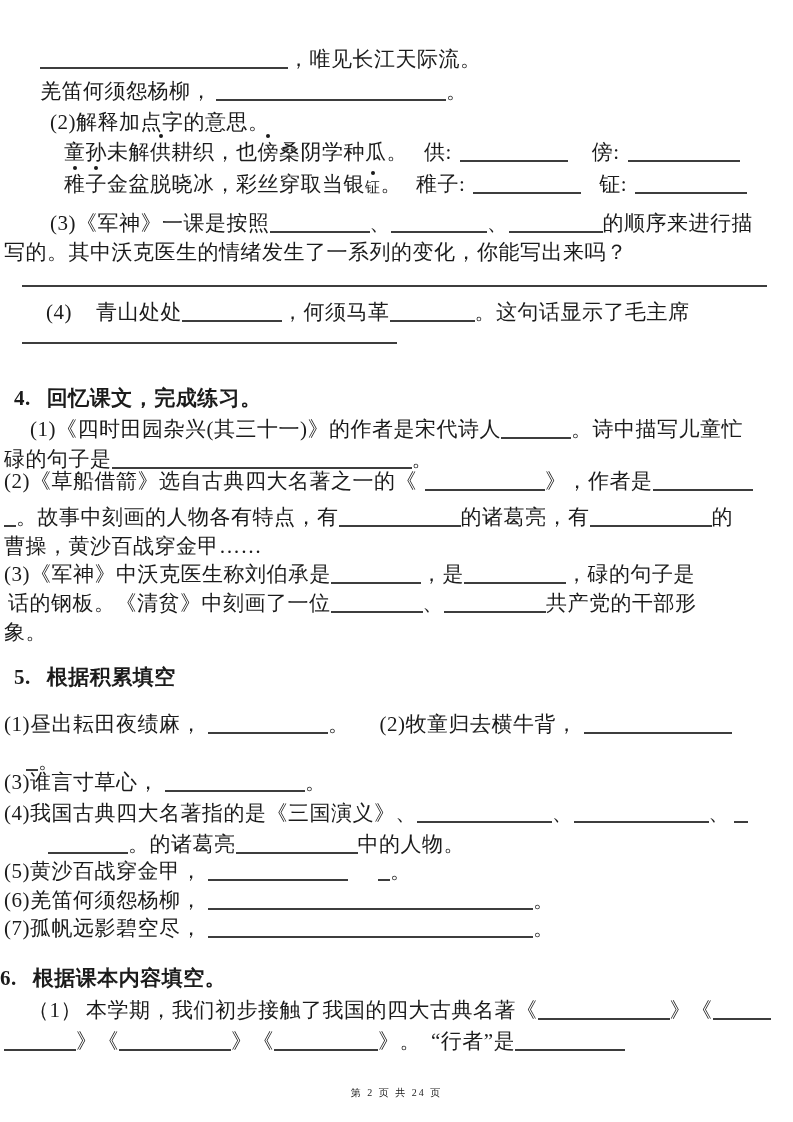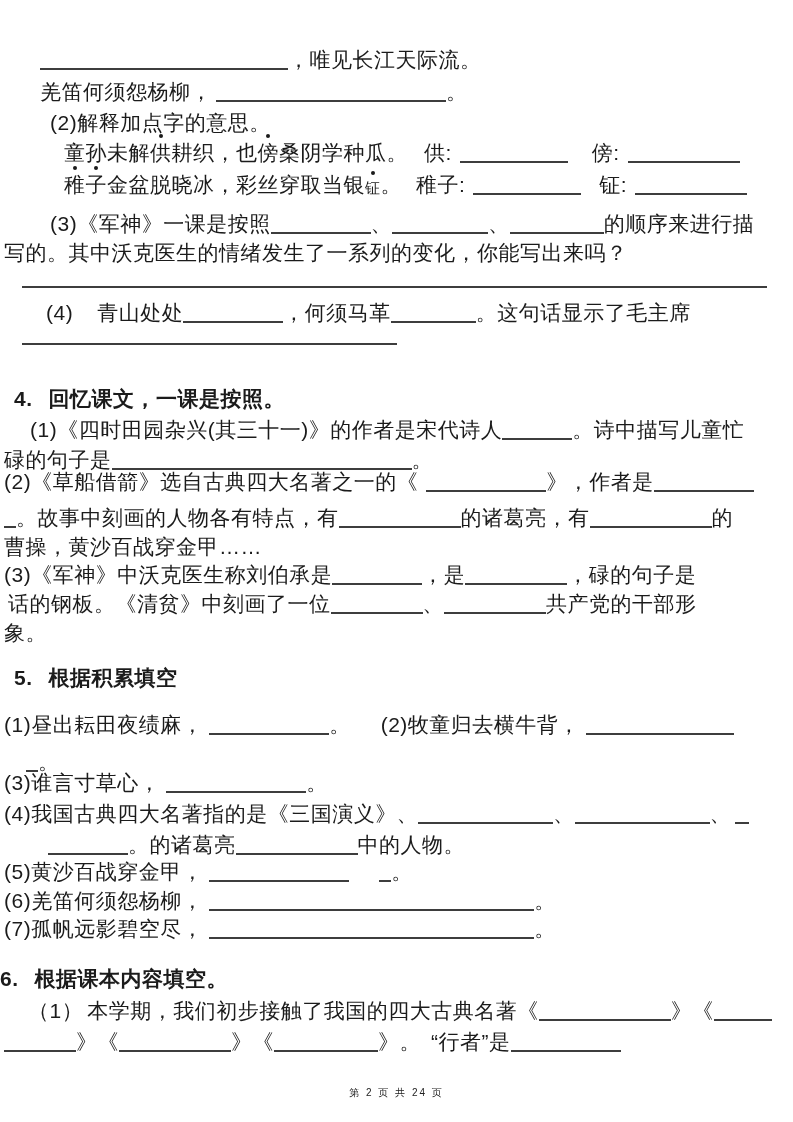--- a/index.html
+++ b/index.html
@@ -1,18 +1,18 @@
 <!DOCTYPE html>
 <html><head>
 <meta charset="utf-8">
 <style>
   html,body{margin:0;padding:0;background:#ffffff;}
   .page{
     position:relative;width:793px;height:1122px;background:#ffffff;
-    font-family:Liberation Sans, sans-serif;
+    font-family:Liberation Serif, serif;
     color:#1b1b1b;overflow:hidden;
   }
   .line{
     position:absolute;white-space:nowrap;
     font-size:21px;line-height:27px;letter-spacing:0.5px;
   }
   .line.bold{font-weight:700;}
   .blank{
     display:inline-block;height:20px;vertical-align:-3px;
     border-bottom:2px solid #3d3d3d;
@@ -38,21 +38,21 @@
       <div class="line" style="top: 46px; left: 40px;"><span class="blank" style="width: 248px; border-bottom-color: rgb(61, 61, 61);"></span><span class="txt">，唯见长江天际流。</span></div>
       <div class="line" style="top: 78px; left: 40px;"><span class="txt">羌笛何须怨杨柳，</span><span class="gap" style="width: 4px;"></span><span class="blank" style="width: 230px; border-bottom-color: rgb(61, 61, 61);"></span><span class="txt">。</span></div>
       <div class="line" style="top: 109px; left: 50px;"><span class="txt">(2)解释加点字的意思。</span></div>
       <div class="line" style="top: 139px; left: 64px;"><span class="txt">童孙未解</span><span class="dotchar">供</span><span class="txt">耕织，也</span><span class="dotchar">傍</span><span class="txt">桑阴学种瓜。</span><span class="gap" style="width: 16px;"></span><span class="txt">供:</span><span class="gap" style="width: 8px;"></span><span class="blank" style="width: 108px; border-bottom-color: rgb(61, 61, 61);"></span><span class="gap" style="width: 24px;"></span><span class="txt">傍:</span><span class="gap" style="width: 8px;"></span><span class="blank" style="width: 112px; border-bottom-color: rgb(61, 61, 61);"></span></div>
       <div class="line" style="top: 171px; left: 64px;"><span class="dotchar">稚</span><span class="dotchar">子</span><span class="txt">金盆脱晓冰，彩丝穿取当银</span><span class="dotchar small">钲</span><span class="txt">。</span><span class="gap" style="width: 14px;"></span><span class="txt">稚子:</span><span class="gap" style="width: 8px;"></span><span class="blank" style="width: 108px; border-bottom-color: rgb(61, 61, 61);"></span><span class="gap" style="width: 18px;"></span><span class="txt">钲:</span><span class="gap" style="width: 8px;"></span><span class="blank" style="width: 112px; border-bottom-color: rgb(61, 61, 61);"></span></div>
       <div class="line" style="top: 210px; left: 50px;"><span class="txt">(3)《军神》一课是按照</span><span class="blank" style="width: 100px; border-bottom-color: rgb(61, 61, 61);"></span><span class="txt">、</span><span class="blank" style="width: 96px; border-bottom-color: rgb(61, 61, 61);"></span><span class="txt">、</span><span class="blank" style="width: 94px; border-bottom-color: rgb(61, 61, 61);"></span><span class="txt">的顺序来进行描</span></div>
       <div class="line" style="top: 239px; left: 4px;"><span class="txt">写的。其中沃克医生的情绪发生了一系列的变化，你能写出来吗？</span></div>
       <div class="line" style="top: 264px; left: 22px;"><span class="blank" style="width: 745px; border-bottom-color: rgb(61, 61, 61);"></span></div>
       <div class="line" style="top: 299px; left: 46px;"><span class="txt">(4)</span><span class="gap" style="width: 24px;"></span><span class="txt">青山处处</span><span class="blank" style="width: 100px; border-bottom-color: rgb(61, 61, 61);"></span><span class="txt">，何须马革</span><span class="blank" style="width: 85px; border-bottom-color: rgb(61, 61, 61);"></span><span class="txt">。这句话显示了毛主席</span></div>
       <div class="line" style="top: 321px; left: 22px;"><span class="blank" style="width: 375px; border-bottom-color: rgb(61, 61, 61);"></span></div>
-      <div class="line bold" style="top: 385px; left: 14px;"><span class="txt">4.</span><span class="gap" style="width: 16px;"></span><span class="txt">回忆课文，一课是按照。</span></div>
+      <div class="line bold" style="top: 385px; left: 14px;"><span class="txt">4.</span><span class="gap" style="width: 16px;"></span><span class="txt">回忆课文，完成练习。</span></div>
       <div class="line" style="top: 416px; left: 30px;"><span class="txt">(1)《四时田园杂兴(其三十一)》的作者是宋代诗人</span><span class="blank" style="width: 70px; border-bottom-color: rgb(61, 61, 61);"></span><span class="txt">。诗中描写儿童忙</span></div>
       <div class="line" style="top: 446px; left: 4px;"><span class="txt">碌的句子是</span><span class="blank" style="width: 300px; border-bottom-color: rgb(61, 61, 61);"></span><span class="txt">。</span></div>
       <div class="line" style="top: 468px; left: 4px;"><span class="txt">(2)《草船借箭》选自古典四大名著之一的《</span><span class="gap" style="width: 8px;"></span><span class="blank" style="width: 120px; border-bottom-color: rgb(61, 61, 61);"></span><span class="txt">》，作者是</span><span class="blank" style="width: 100px; border-bottom-color: rgb(61, 61, 61);"></span></div>
       <div class="line" style="top: 504px; left: 4px;"><span class="blank" style="width: 12px; border-bottom-color: rgb(61, 61, 61);"></span><span class="txt">。故事中刻画的人物各有特点，有</span><span class="blank" style="width: 122px; border-bottom-color: rgb(61, 61, 61);"></span><span class="txt">的诸葛亮，有</span><span class="blank" style="width: 122px; border-bottom-color: rgb(61, 61, 61);"></span><span class="txt">的</span></div>
       <div class="line" style="top: 533px; left: 4px;"><span class="txt">曹操，黄沙百战穿金甲……</span></div>
       <div class="line" style="top: 561px; left: 4px;"><span class="txt">(3)《军神》中沃克医生称刘伯承是</span><span class="blank" style="width: 90px; border-bottom-color: rgb(61, 61, 61);"></span><span class="txt">，是</span><span class="blank" style="width: 102px; border-bottom-color: rgb(61, 61, 61);"></span><span class="txt">，碌的句子是</span></div>
       <div class="line" style="top: 590px; left: 8px;"><span class="txt">话的钢板。《清贫》中刻画了一位</span><span class="blank" style="width: 92px; border-bottom-color: rgb(61, 61, 61);"></span><span class="txt">、</span><span class="blank" style="width: 102px; border-bottom-color: rgb(61, 61, 61);"></span><span class="txt">共产党的干部形</span></div>
       <div class="line" style="top: 619px; left: 4px;"><span class="txt">象。</span></div>
       <div class="line bold" style="top: 664px; left: 14px;"><span class="txt">5.</span><span class="gap" style="width: 16px;"></span><span class="txt">根据积累填空</span></div>
       <div class="line" style="top: 711px; left: 4px;"><span class="txt">(1)昼出耘田夜绩麻，</span><span class="gap" style="width: 6px;"></span><span class="blank" style="width: 120px; border-bottom-color: rgb(61, 61, 61);"></span><span class="txt">。</span><span class="gap" style="width: 30px;"></span><span class="txt">(2)牧童归去横牛背，</span><span class="gap" style="width: 6px;"></span><span class="blank" style="width: 148px; border-bottom-color: rgb(61, 61, 61);"></span></div>

